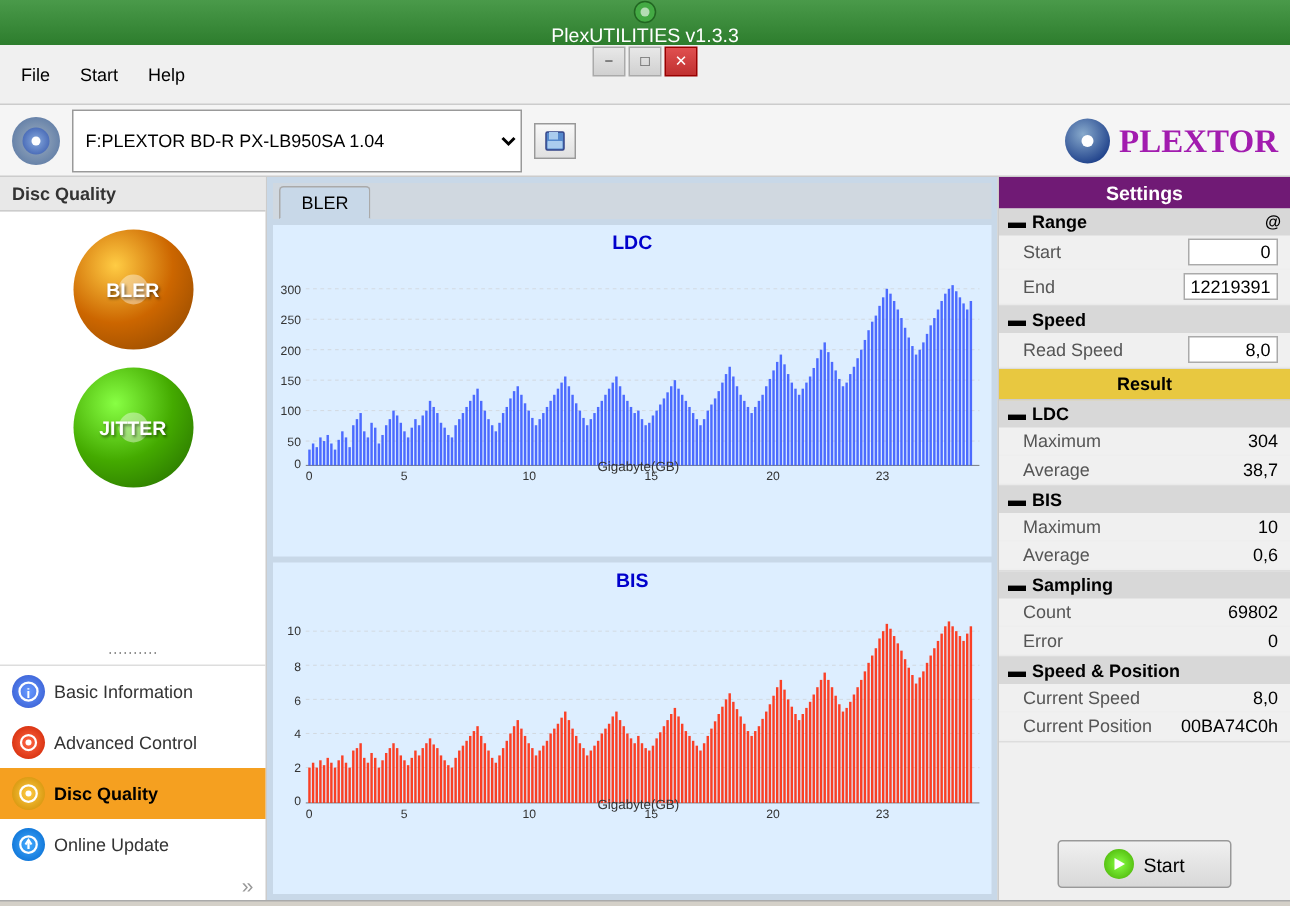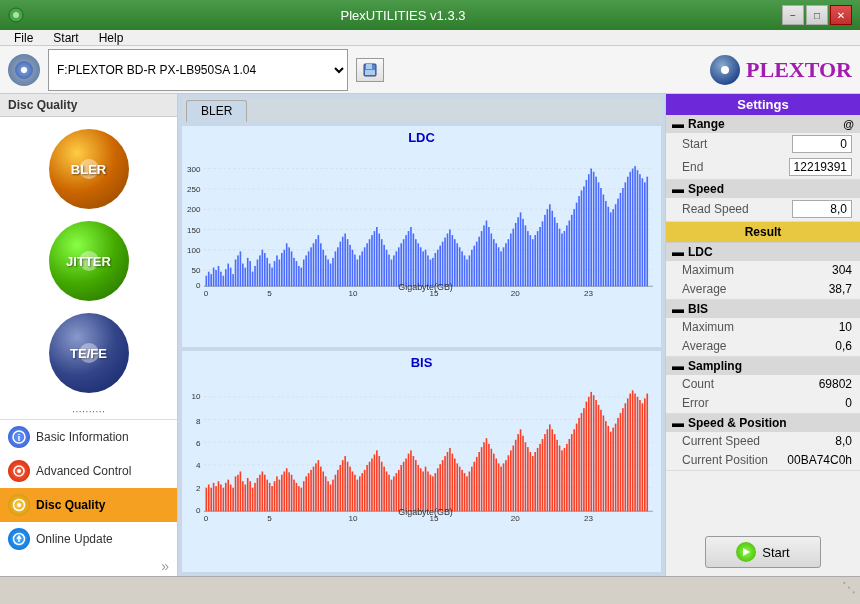--- a/index.html
+++ b/index.html
@@ -7,35 +7,36 @@
 
     
     .title-bar {
       background: linear-gradient(to bottom, #4a9a4a, #2d7d2d);
       height: 30px;
       display: flex;
       align-items: center;
       justify-content: space-between;
       padding: 0 8px;
       color: white;
+      flex-direction: column;
     }
     .title-bar-left { display: flex; align-items: center; gap: 6px; }
     .title-bar-icon { width: 16px; height: 16px; }
     .title-bar-controls { display: flex; gap: 2px; }
     .title-btn {
       width: 22px; height: 20px; border: 1px solid #aaa;
       background: linear-gradient(to bottom, #e8e8e8, #d0d0d0);
       cursor: pointer; font-size: 10px; display: flex; align-items: center; justify-content: center; color: #333;
     }
     .title-btn.close { background: linear-gradient(to bottom, #e05050, #c03030); color: white; border-color: #900; }
 
     
     .menu-bar {
       background: #f0f0f0;
-      height: 16px;
+      height: 40px;
       display: flex;
       align-items: center;
       padding: 0 4px;
       border-bottom: 1px solid #ccc;
     }
     .menu-item {
       padding: 2px 10px;
       cursor: pointer;
       font-size: 12px;
       color: #000;
@@ -175,21 +176,21 @@
     
     .settings-panel {
       width: 195px;
       background: #f0f0f0;
       border-left: 1px solid #ccc;
       display: flex;
       flex-direction: column;
       font-size: 12px;
     }
     .settings-header {
-      background: #6d28d9;
+      background: #701a75;
       color: white;
       text-align: center;
       font-weight: bold;
       padding: 3px;
       font-size: 13px;
     }
     .settings-section {
       border-bottom: 1px solid #ddd;
     }
     .settings-section-header {
@@ -313,26 +314,20 @@
       <div class="disc-icon-btn">
         <div class="disc-circle disc-bler">
           <div class="disc-inner-ring"></div>
           <span style="z-index:1;position:relative;">BLER</span>
         </div>
       </div>
       <div class="disc-icon-btn">
         <div class="disc-circle disc-jitter">
           <div class="disc-inner-ring"></div>
           <span style="z-index:1;position:relative;">JITTER</span>
-        </div>
-      </div>
-      <div class="disc-icon-btn">
-        <div class="disc-circle disc-tefe">
-          <div class="disc-inner-ring"></div>
-          <span style="z-index:1;position:relative;">TE/FE</span>
         </div>
       </div>
     </div>
 
     <div class="scrollbar-hint">··········</div>
 
     <div class="nav-items">
       <div class="nav-item">
         <div class="nav-icon nav-icon-basic">
           <svg width="14" height="14" viewBox="0 0 14 14">

